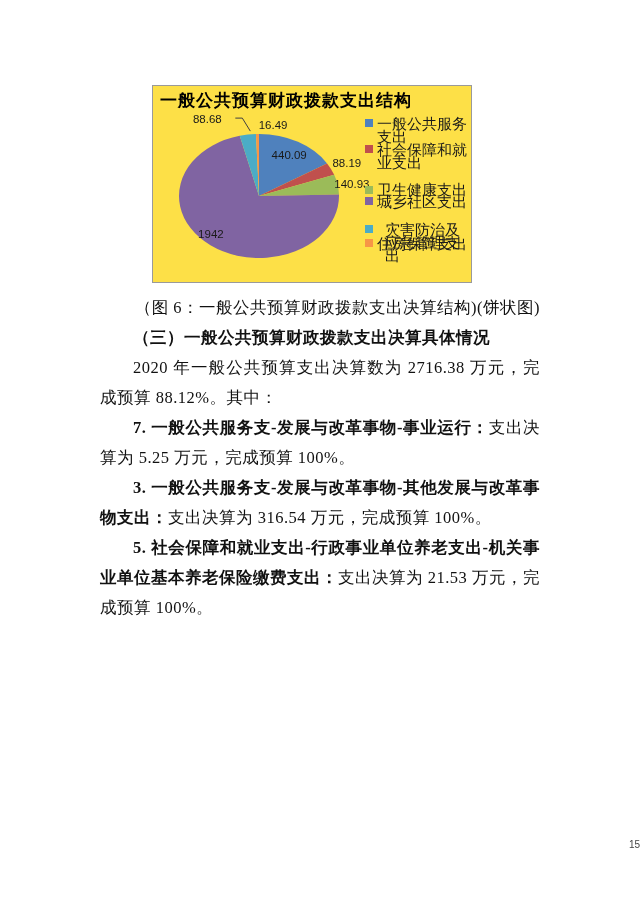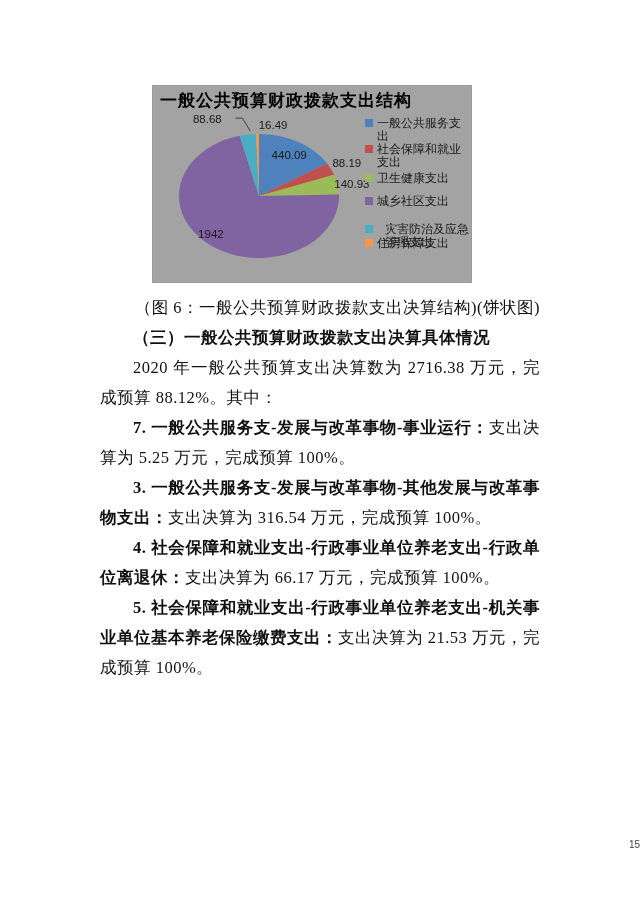--- a/index.html
+++ b/index.html
@@ -14,21 +14,21 @@
     overflow: hidden;
   }
   
   .chart-box {
     position: absolute;
     left: 152px;
     top: 85px;
     width: 320px;
     height: 198px;
     border: 1px solid #9a9a9a;
-    background: #a3a3a3;
+    background: #fde047;
   }
   .chart-title {
     position: absolute;
     left: 7px;
     top: 3px;
     font-size: 17px;
     font-weight: bold;
     letter-spacing: 1px;
     color: #000000;
     white-space: nowrap;
@@ -45,21 +45,21 @@
     top: 0;
     width: 106px;
     height: 100%;
   }
   .legend-item {
     position: absolute;
     left: 0;
     display: flex;
     align-items: flex-start;
     font-family: "Liberation Sans", sans-serif;
-    font-size: 12px;
+    font-size: 15px;
     line-height: 13px;
     color: #1a1a1a;
     word-break: break-all;
   }
   .legend-swatch {
     flex: none;
     width: 8px;
     height: 8px;
     margin: 2px 4px 0 0;
   }
@@ -114,21 +114,21 @@
       </svg>
     <div class="legend" id="legend">
         <div class="legend-item" style="top: 31px;">
           <span class="legend-swatch" style="background: rgb(79, 129, 189);"></span>
           <span>一般公共服务支出</span>
         </div>
         <div class="legend-item" style="top: 57px;">
           <span class="legend-swatch" style="background: rgb(192, 80, 77);"></span>
           <span>社会保障和就业支出</span>
         </div>
-        <div class="legend-item" style="top: 86px;">
+        <div class="legend-item" style="top: 98px; font-family: Liberation Serif, serif;">
           <span class="legend-swatch" style="background: rgb(155, 187, 89);"></span>
           <span>卫生健康支出</span>
         </div>
         <div class="legend-item" style="top: 109px; justify-content: flex-end;">
           <span class="legend-swatch" style="background: rgb(128, 100, 162);"></span>
           <span>城乡社区支出</span>
         </div>
         <div class="legend-item" style="top: 137px; gap: 8px;">
           <span class="legend-swatch" style="background: rgb(75, 172, 198);"></span>
           <span>灾害防治及应急管理支出</span>
@@ -140,20 +140,19 @@
       </div>
   </div>
 
   <div class="textcol">
     <p class="caption">（图 6：一般公共预算财政拨款支出决算结构)(饼状图)</p>
     <p class="heading">（三）一般公共预算财政拨款支出决算具体情况</p>
     <div id="paragraphs">
         <p class="para"><span>2020 年一般公共预算支出决算数为 2716.38 万元，完成预算 88.12%。其中：</span></p>
         <p class="para"><b>7. 一般公共服务支-发展与改革事物-事业运行：</b><span>支出决算为 5.25 万元，完成预算 100%。</span></p>
         <p class="para"><b>3. 一般公共服务支-发展与改革事物-其他发展与改革事物支出：</b><span>支出决算为 316.54 万元，完成预算 100%。</span></p>
-        <p class="para"><b>4. 社会保障和就业支出-行政事业单位养老支出-行政单位离退休：</b><span>支出决算为 66.17 万元，完成预算 100%。</span></p>
         <p class="para"><b>5. 社会保障和就业支出-行政事业单位养老支出-机关事业单位基本养老保险缴费支出：</b><span>支出决算为 21.53 万元，完成预算 100%。</span></p>
       </div>
   </div>
 
   <div class="page-number">15</div>
 
 </div>
 
 </body></html>

